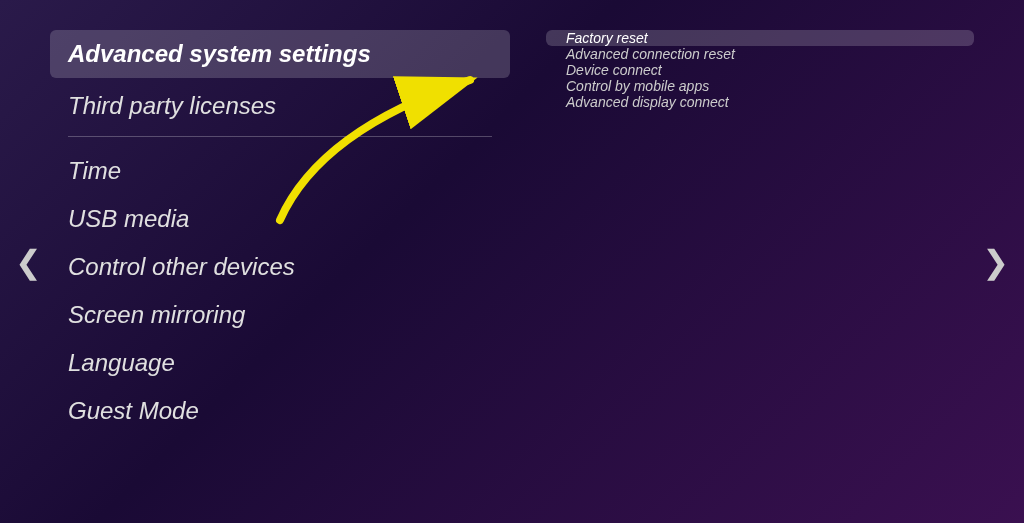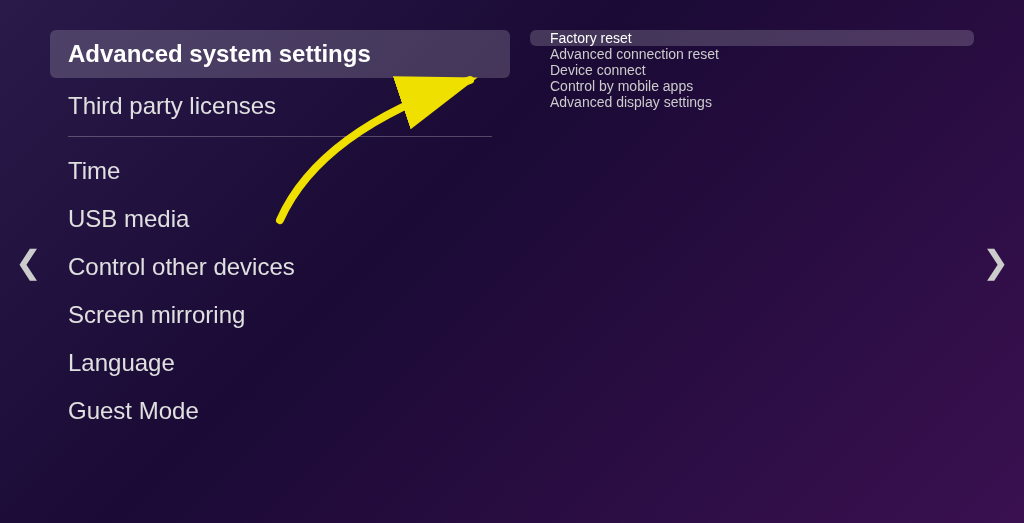--- a/index.html
+++ b/index.html
@@ -29,21 +29,22 @@
     .nav-arrow-left { left: 5px; }
     .nav-arrow-right { right: 5px; }
 
     .main-container {
       position: absolute;
       top: 30px;
       left: 50px;
       right: 50px;
       bottom: 30px;
       display: flex;
-      gap: 0;
+      gap: 16px;
+      font-style: italic;
     }
 
     .left-panel {
       width: 460px;
       flex-shrink: 0;
     }
 
     .right-panel {
       flex: 1;
       padding-left: 20px;
@@ -147,17 +148,17 @@
   <div class="right-panel">
 
     <div class="right-item active">Factory reset</div>
 
     <div class="right-item">Advanced connection reset</div>
 
     <div class="right-item">Device connect</div>
 
     <div class="right-item">Control by mobile apps</div>
 
-    <div class="right-item">Advanced display settings</div>
+    <div class="right-item">Advanced display connect</div>
 
   </div>
 
 </div>
 
 </body></html>

